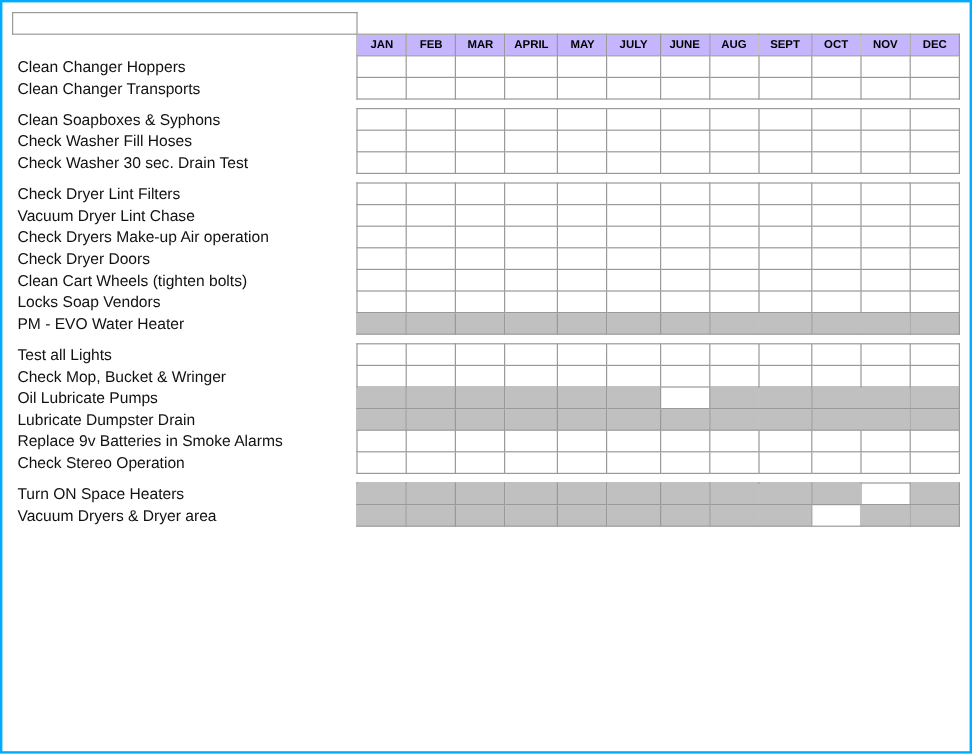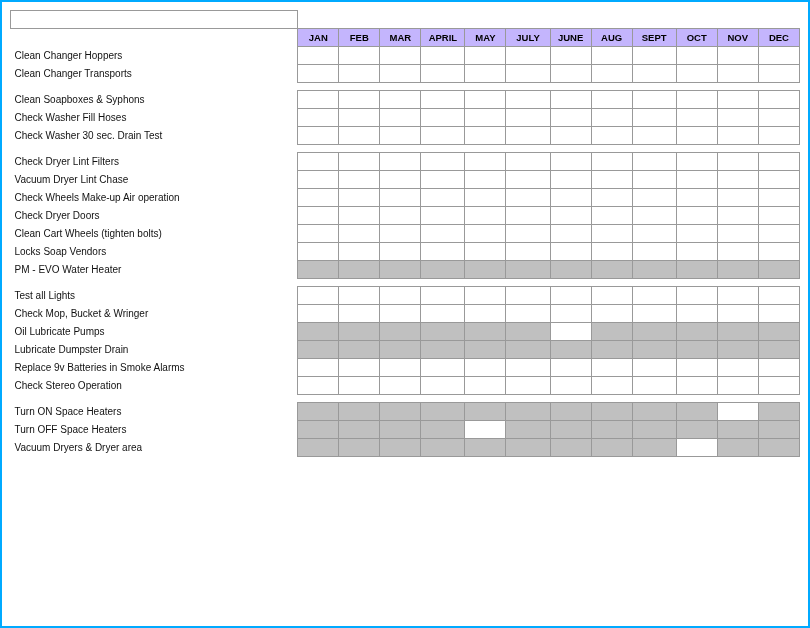--- a/index.html
+++ b/index.html
@@ -26,21 +26,21 @@
       border: 1px solid #999;
       text-align: center;
       font-size: 10px;
       height: 18px;
       overflow: hidden;
     }
     td.label-cell {
       text-align: left;
       padding-left: 4px;
       border: none;
-      font-size: 10px;
+      font-size: 13px;
       color: #111;
       white-space: nowrap;
     }
     td.empty-divider {
       border: none;
       height: 8px;
     }
     .header-title {
       font-weight: bold;
       font-size: 13px;
@@ -210,21 +210,21 @@
           <td class="cell-white"></td>
           <td class="cell-white"></td>
           <td class="cell-white"></td>
           <td class="cell-white"></td>
           <td class="cell-white"></td>
           <td class="cell-white"></td>
           <td class="cell-white"></td>
           <td class="cell-white"></td>
         </tr>
         <tr>
-          <td class="label-cell">Check Wheels Make-up Air operation</td>
+          <td class="label-cell">Check Dryers Make-up Air operation</td>
           <td class="cell-white"></td>
           <td class="cell-white"></td>
           <td class="cell-white"></td>
           <td class="cell-white"></td>
           <td class="cell-white"></td>
           <td class="cell-white"></td>
           <td class="cell-white"></td>
           <td class="cell-white"></td>
           <td class="cell-white"></td>
           <td class="cell-white"></td>
@@ -393,35 +393,20 @@
           <td class="cell-gray"></td>
           <td class="cell-gray"></td>
           <td class="cell-gray"></td>
           <td class="cell-gray"></td>
           <td class="cell-gray"></td>
           <td class="cell-gray"></td>
           <td class="cell-gray"></td>
           <td class="cell-gray"></td>
           <td class="cell-gray"></td>
           <td class="cell-white"></td>
-          <td class="cell-gray"></td>
-        </tr>
-        <tr>
-          <td class="label-cell">Turn OFF Space Heaters</td>
-          <td class="cell-gray"></td>
-          <td class="cell-gray"></td>
-          <td class="cell-gray"></td>
-          <td class="cell-gray"></td>
-          <td class="cell-white"></td>
-          <td class="cell-gray"></td>
-          <td class="cell-gray"></td>
-          <td class="cell-gray"></td>
-          <td class="cell-gray"></td>
-          <td class="cell-gray"></td>
-          <td class="cell-gray"></td>
           <td class="cell-gray"></td>
         </tr>
         <tr>
           <td class="label-cell">Vacuum Dryers &amp; Dryer area</td>
           <td class="cell-gray"></td>
           <td class="cell-gray"></td>
           <td class="cell-gray"></td>
           <td class="cell-gray"></td>
           <td class="cell-gray"></td>
           <td class="cell-gray"></td>

